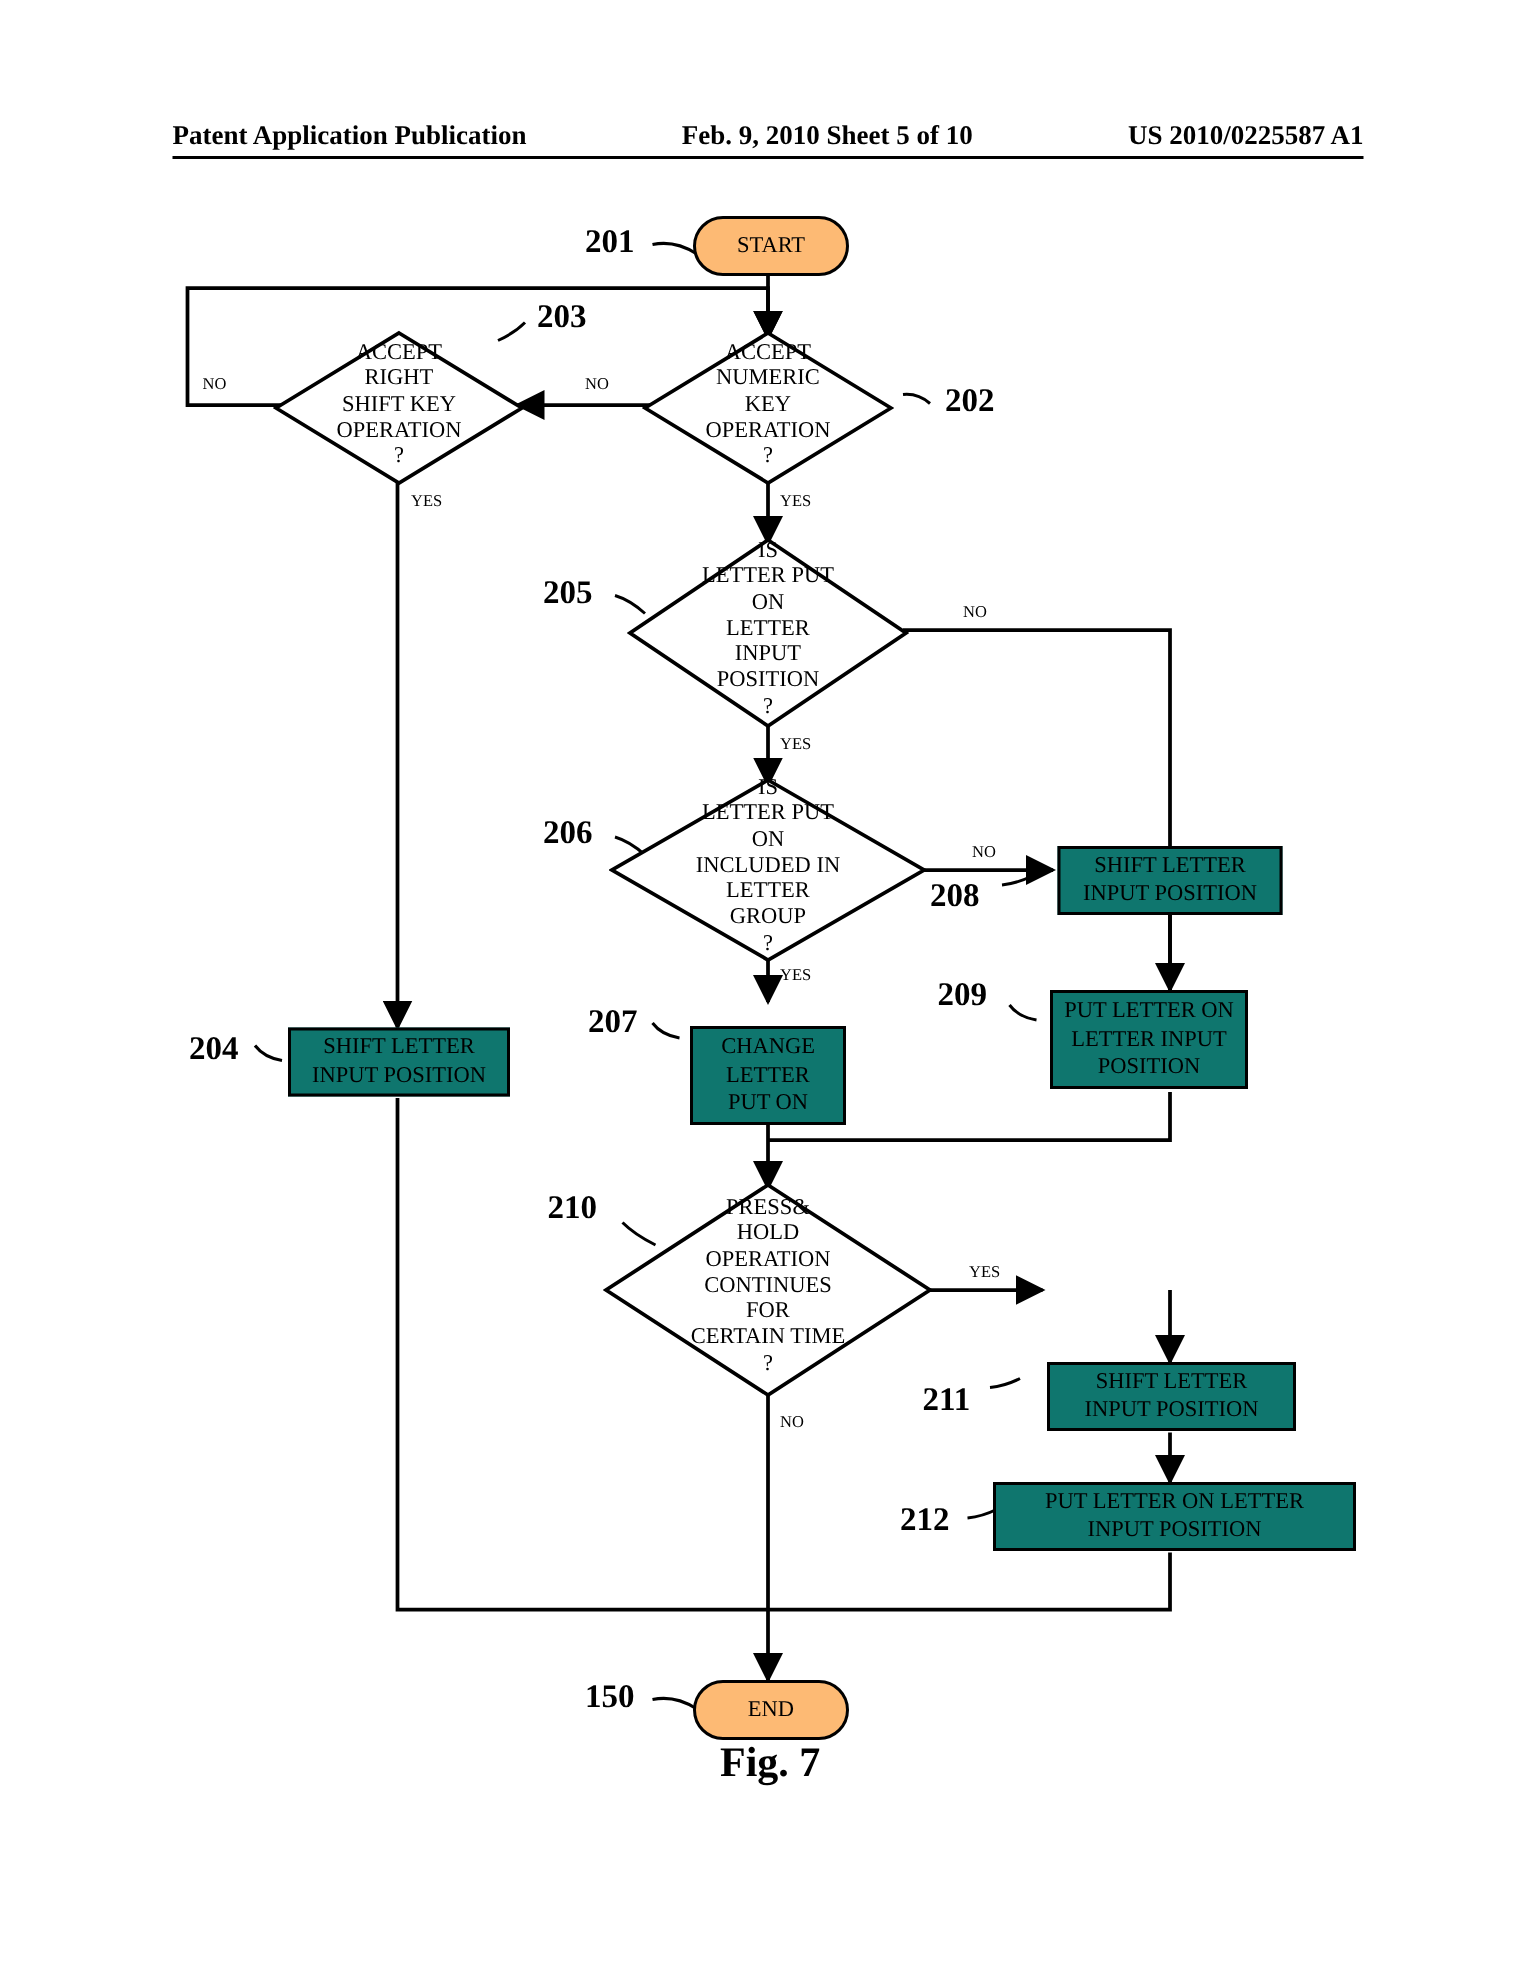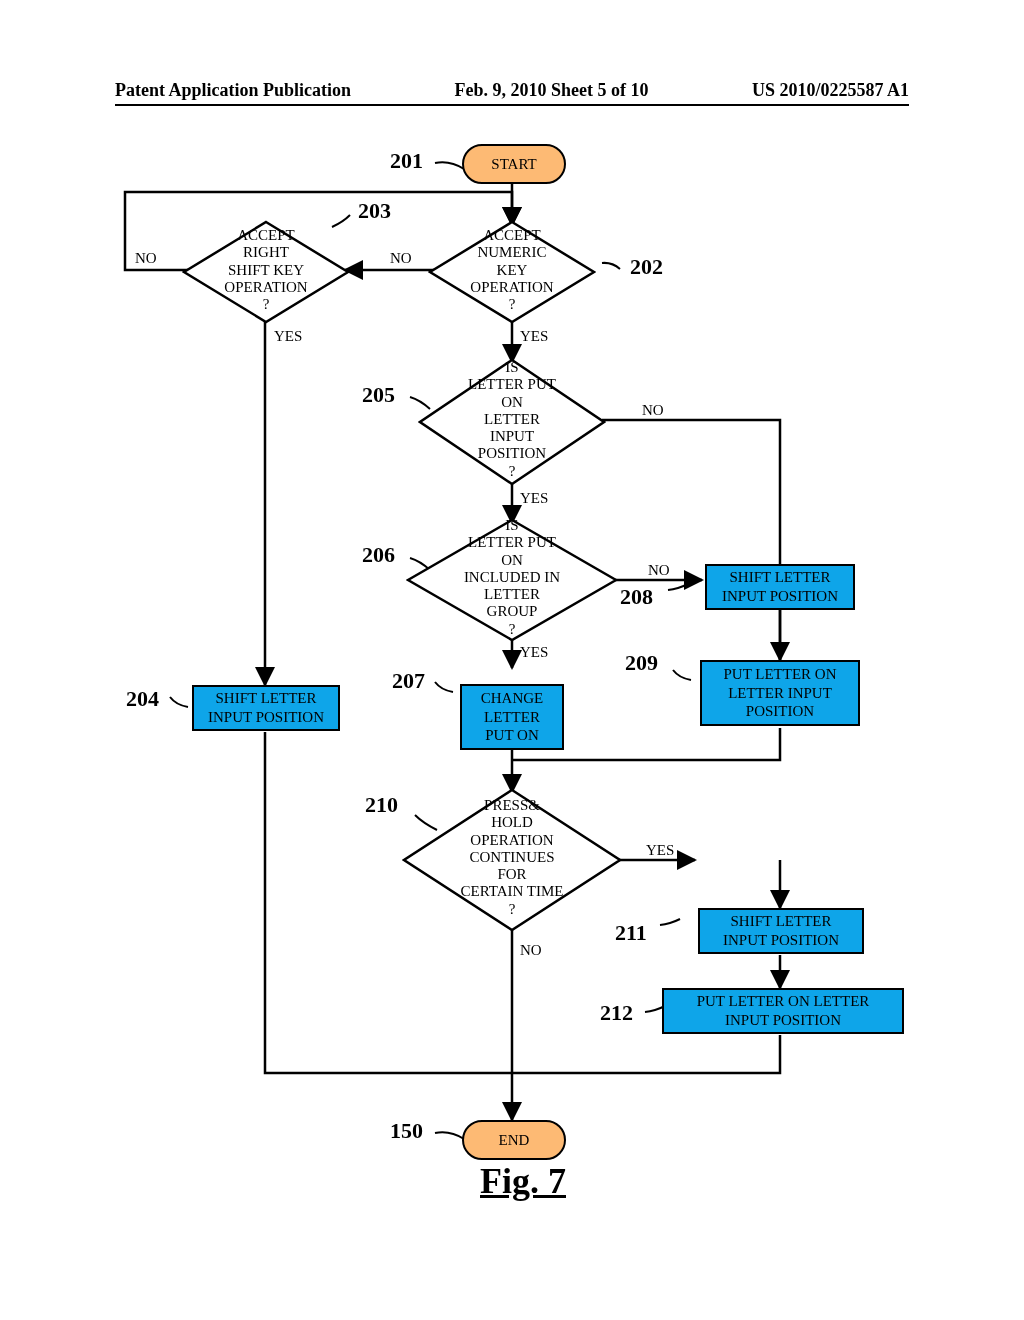--- a/index.html
+++ b/index.html
@@ -49,21 +49,21 @@
     display: flex;
     align-items: center;
     justify-content: center;
     font-size: 15px;
     text-align: center;
     white-space: pre-line;
   }
   .box {
     position: absolute;
     border: 2.5px solid #000;
-    background: #0ea5e9;
+    background: #0f766e;
     display: flex;
     align-items: center;
     justify-content: center;
     font-size: 15px;
     line-height: 1.25;
     text-align: center;
     white-space: pre-line;
     padding: 2px 4px;
     box-sizing: border-box;
   }
@@ -75,32 +75,31 @@
     position: absolute;
     left: 50%; top: 50%;
     transform: translate(-50%, -52%);
     font-size: 15px;
     line-height: 1.15;
     text-align: center;
     white-space: pre-line;
   }
   .lbl {
     position: absolute;
-    font-size: 15px;
+    font-size: 11px;
   }
   .num {
     position: absolute;
     font-size: 22px;
     font-weight: bold;
   }
   .fig-caption {
     position: absolute;
-    font-size: 36px;
+    font-size: 28px;
     font-weight: bold;
-    text-decoration: underline;
   }
   .connector { position: absolute; }
   .connector svg { display: block; overflow: visible; }
 </style>
 </head>
 <body>
 
 <div class="page">
 
   <div class="header">
@@ -239,21 +238,21 @@
       <span>CHANGE
 LETTER
 PUT ON</span>
     </div>
 
     <div class="box" style="left:605px; top:434px; width:150px; height:46px;">
       <span>SHIFT LETTER
 INPUT POSITION</span>
     </div>
 
-    <div class="box" style="left:600px; top:530px; width:160px; height:66px;">
+    <div class="box" style="left:600px; top:530px; width:132px; height:66px;">
       <span>PUT LETTER ON
 LETTER INPUT
 POSITION</span>
     </div>
 
     <div class="diamond" style="left:302px; top:658px; width:220px; height:144px;">
       <svg width="220" height="144">
           <polygon points="110,2 218,72 110,142 2,72" fill="#fff" stroke="#000" stroke-width="2.5"></polygon>
         </svg>
       <div class="dtext">PRESS&amp;

